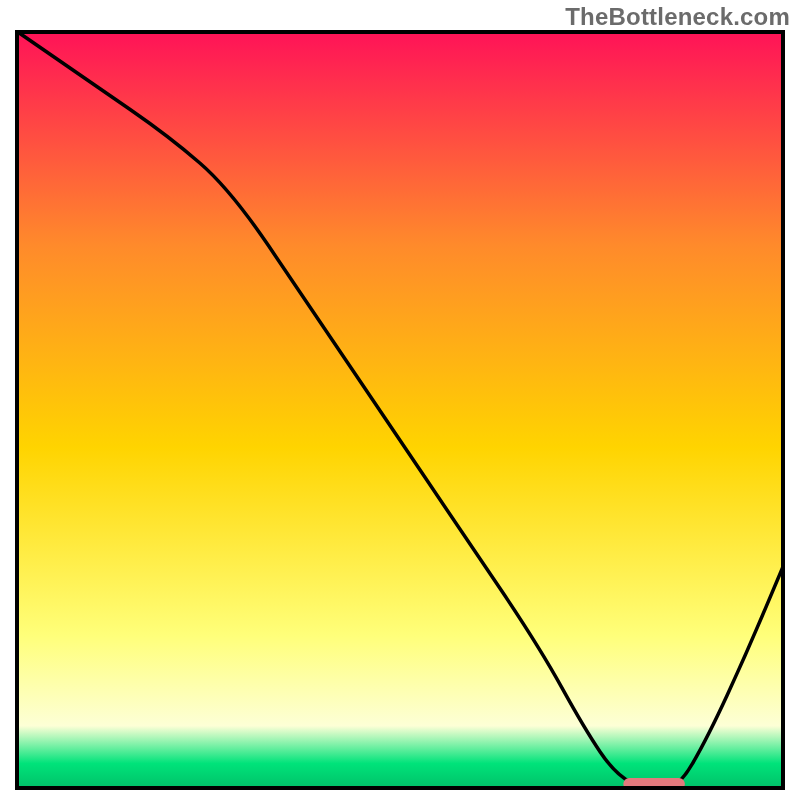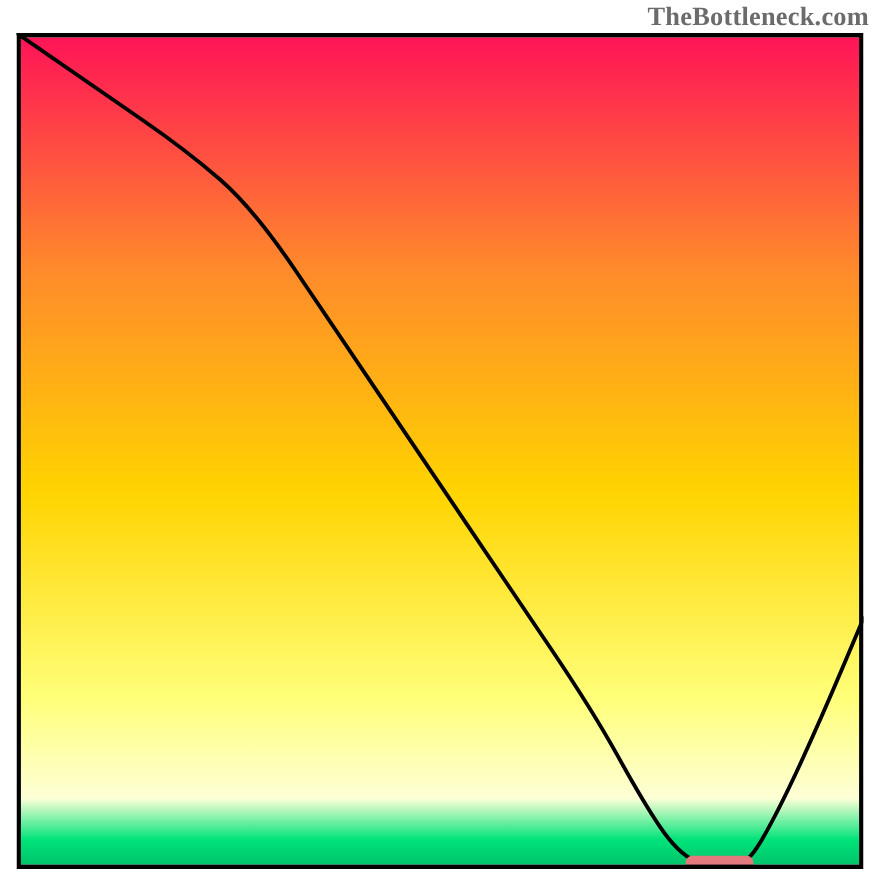--- a/index.html
+++ b/index.html
@@ -7,21 +7,21 @@
   .stage {
     position: relative;
     width: 800px;
     height: 800px;
     background: #fff;
   }
   .watermark {
     position: absolute;
     top: 3px;
     right: 10px;
-    font-family: Liberation Serif, serif;
+    font-family: Liberation Sans, sans-serif;
     font-size: 24px;
     font-weight: bold;
     color: #6b6b6b;
     letter-spacing: 0.2px;
   }
   .plot-wrap {
     position: absolute;
     left: 15px;
     top: 30px;
     width: 770px;

